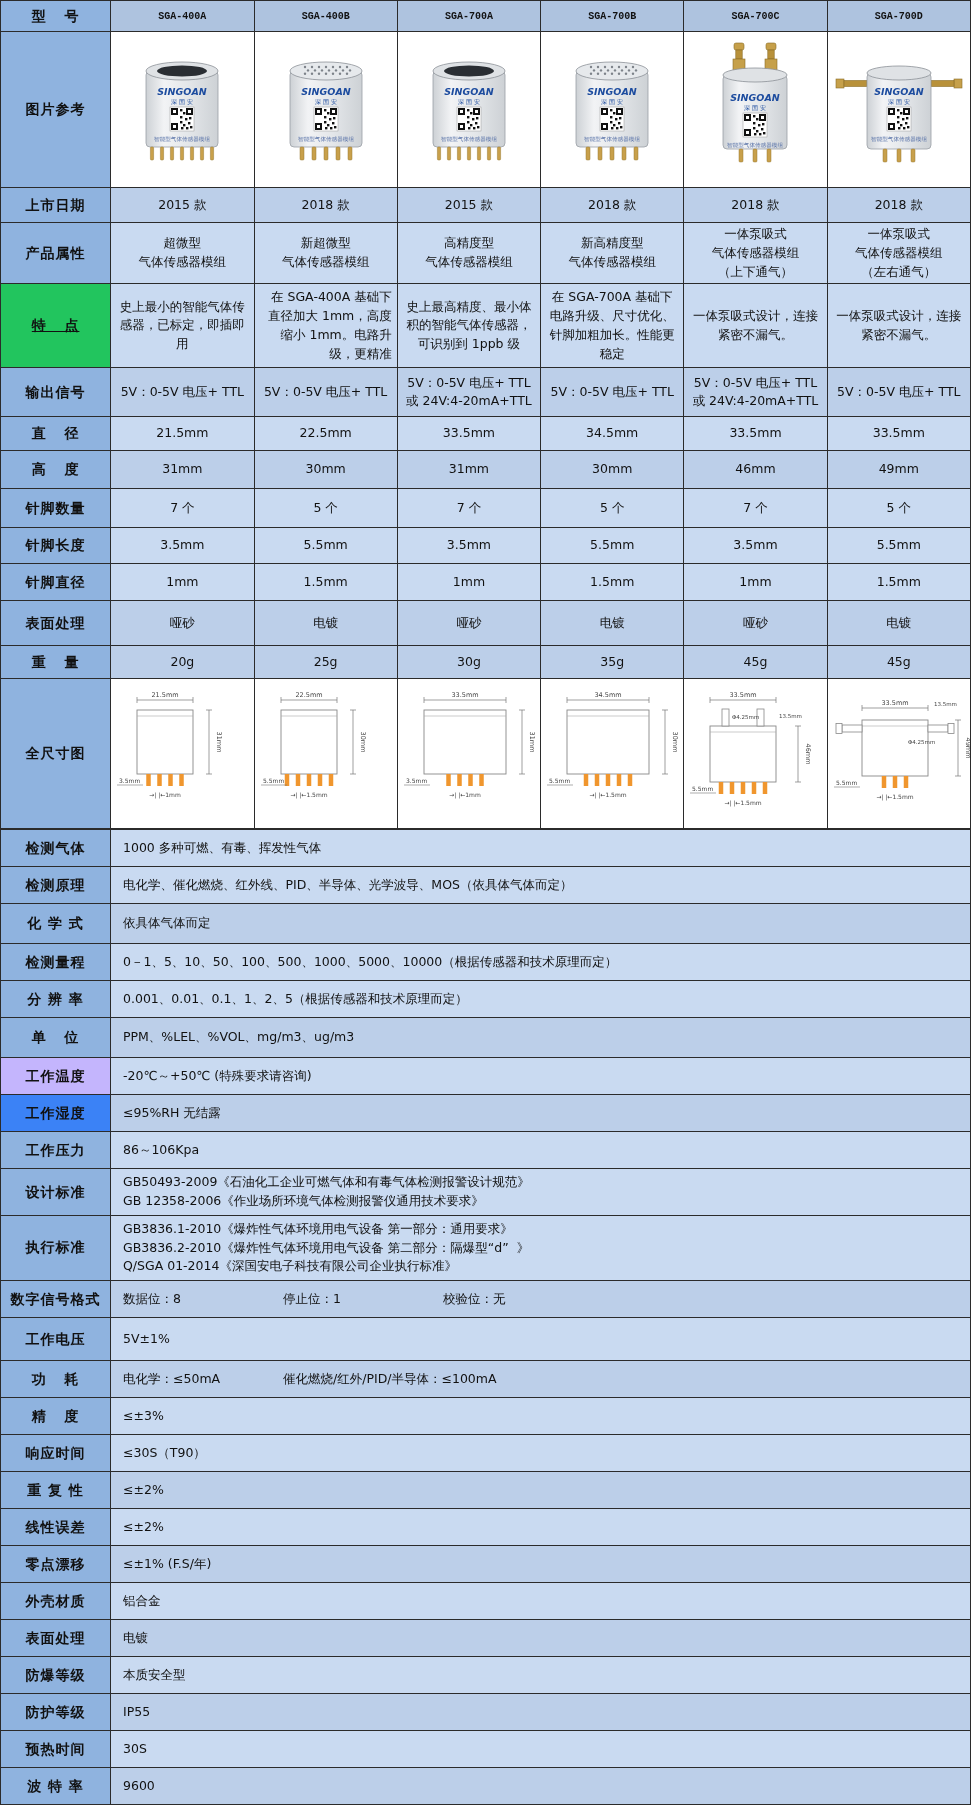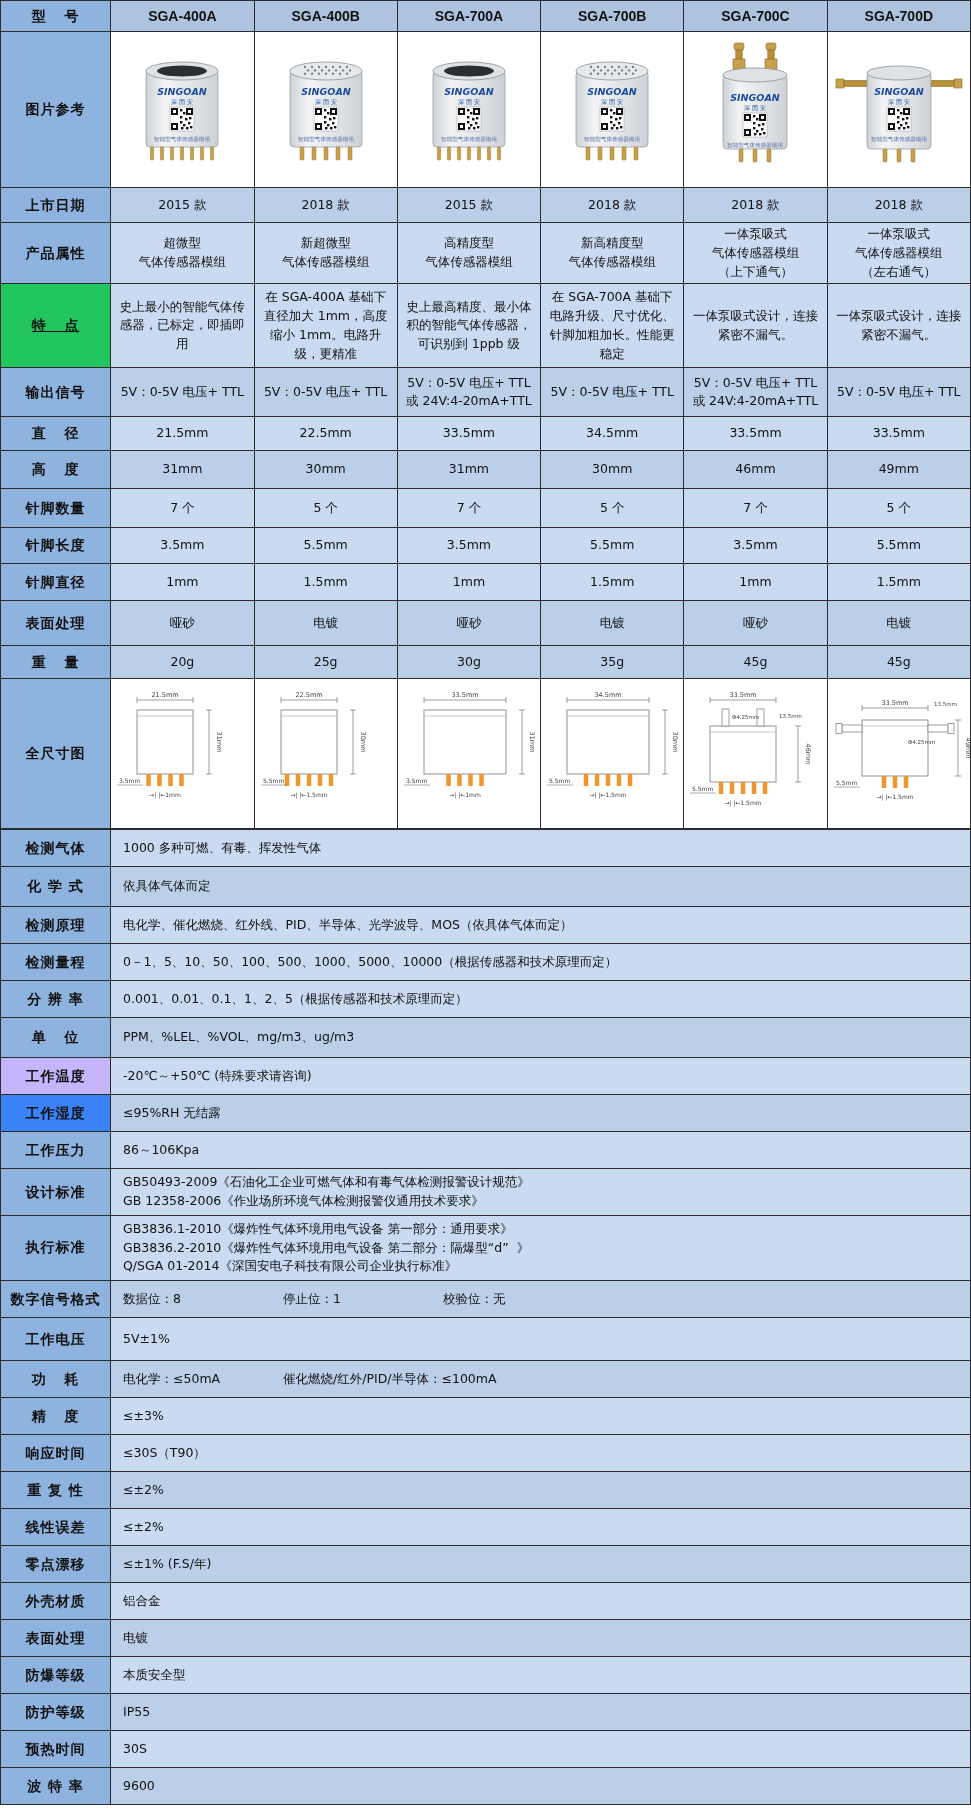--- a/index.html
+++ b/index.html
@@ -2,21 +2,21 @@
 <html><head>
 <meta charset="utf-8">
 <style>
   html,body{margin:0;padding:0;background:#fff;}
   body{font-family:"DejaVu Sans","Liberation Sans",sans-serif;color:#111;}
   .sheet{width:961px;background:#fff;}
   table{border-collapse:collapse;table-layout:fixed;width:971px;}
   td{border:1px solid #2b2b2b;vertical-align:middle;text-align:center;
      font-size:12.5px;padding:2px 5px;overflow:hidden;white-space:pre-wrap;line-height:1.5;}
   td.lab{font-weight:bold;font-size:14px;letter-spacing:1px;}
-  td.hdr{font-weight:bold;font-size:14px;font-family:Liberation Sans, sans-serif;}
+  td.hdr{font-weight:bold;font-size:10px;font-family:Liberation Mono, monospace;}
   td.white{background:#ffffff;padding:0;}
   td.val{text-align:left;padding:4px 8px 4px 12px;}
   .seg{display:inline-block;min-width:142px;margin-right:18px;}
   .ln{display:block;text-align:left;}
   svg{display:block;margin:0 auto;}
 </style>
 </head>
 <body>
 
 <div class="sheet">
@@ -359,21 +359,21 @@
           <td class="" style="background: rgb(201, 218, 241);">一体泵吸式
 气体传感器模组
 （上下通气）</td>
           <td class="" style="background: rgb(201, 218, 241);">一体泵吸式
 气体传感器模组
 （左右通气）</td>
         </tr>
         <tr style="height: 84px;">
           <td class="lab" style="background: #22c55e; text-decoration: underline;">特   点</td>
           <td class="" style="background: rgb(201, 218, 241);">史上最小的智能气体传感器，已标定，即插即用</td>
-          <td class="" style="background: rgb(201, 218, 241);">在 SGA-400A 基础下直径加大 1mm，高度缩小 1mm。电路升级，更精准</td>
+          <td class="" style="background: rgb(201, 218, 241); text-align: right;">在 SGA-400A 基础下直径加大 1mm，高度缩小 1mm。电路升级，更精准</td>
           <td class="" style="background: rgb(201, 218, 241);">史上最高精度、最小体积的智能气体传感器，可识别到 1ppb 级</td>
           <td class="" style="background: rgb(201, 218, 241);">在 SGA-700A 基础下电路升级、尺寸优化、针脚加粗加长。性能更稳定</td>
           <td class="" style="background: rgb(201, 218, 241);">一体泵吸式设计，连接紧密不漏气。</td>
           <td class="" style="background: rgb(201, 218, 241);">一体泵吸式设计，连接紧密不漏气。</td>
         </tr>
         <tr style="height: 49px;">
           <td class="lab" style="background: rgb(143, 179, 223);">输出信号</td>
           <td class="" style="background: rgb(188, 207, 233);">5V：0-5V 电压+ TTL</td>
           <td class="" style="background: rgb(188, 207, 233);">5V：0-5V 电压+ TTL</td>
           <td class="" style="background: rgb(188, 207, 233);">5V：0-5V 电压+ TTL
@@ -580,27 +580,27 @@
   <table>
     <colgroup>
       <col style="width:110px">
       <col>
     </colgroup>
     <tbody id="det-body">
         <tr style="height: 37px;">
           <td class="lab" style="background: rgb(143, 179, 223);">检测气体</td>
           <td class="val" style="background: rgb(201, 218, 241);">1000 多种可燃、有毒、挥发性气体</td>
         </tr>
+        <tr style="height: 37px;">
+          <td class="lab" style="background: rgb(143, 179, 223);">检测原理</td>
+          <td class="val" style="background: rgb(201, 218, 241);">电化学、催化燃烧、红外线、PID、半导体、光学波导、MOS（依具体气体而定）</td>
+        </tr>
         <tr style="height: 40px;">
           <td class="lab" style="background: rgb(143, 179, 223);">化 学 式</td>
           <td class="val" style="background: rgb(188, 207, 233);">依具体气体而定</td>
-        </tr>
-        <tr style="height: 37px;">
-          <td class="lab" style="background: rgb(143, 179, 223);">检测原理</td>
-          <td class="val" style="background: rgb(201, 218, 241);">电化学、催化燃烧、红外线、PID、半导体、光学波导、MOS（依具体气体而定）</td>
         </tr>
         <tr style="height: 37px;">
           <td class="lab" style="background: rgb(143, 179, 223);">检测量程</td>
           <td class="val" style="background: rgb(201, 218, 241);">0－1、5、10、50、100、500、1000、5000、10000（根据传感器和技术原理而定）</td>
         </tr>
         <tr style="height: 37px;">
           <td class="lab" style="background: rgb(143, 179, 223);">分 辨 率</td>
           <td class="val" style="background: rgb(201, 218, 241);">0.001、0.01、0.1、1、2、5（根据传感器和技术原理而定）</td>
         </tr>
         <tr style="height: 40px;">

